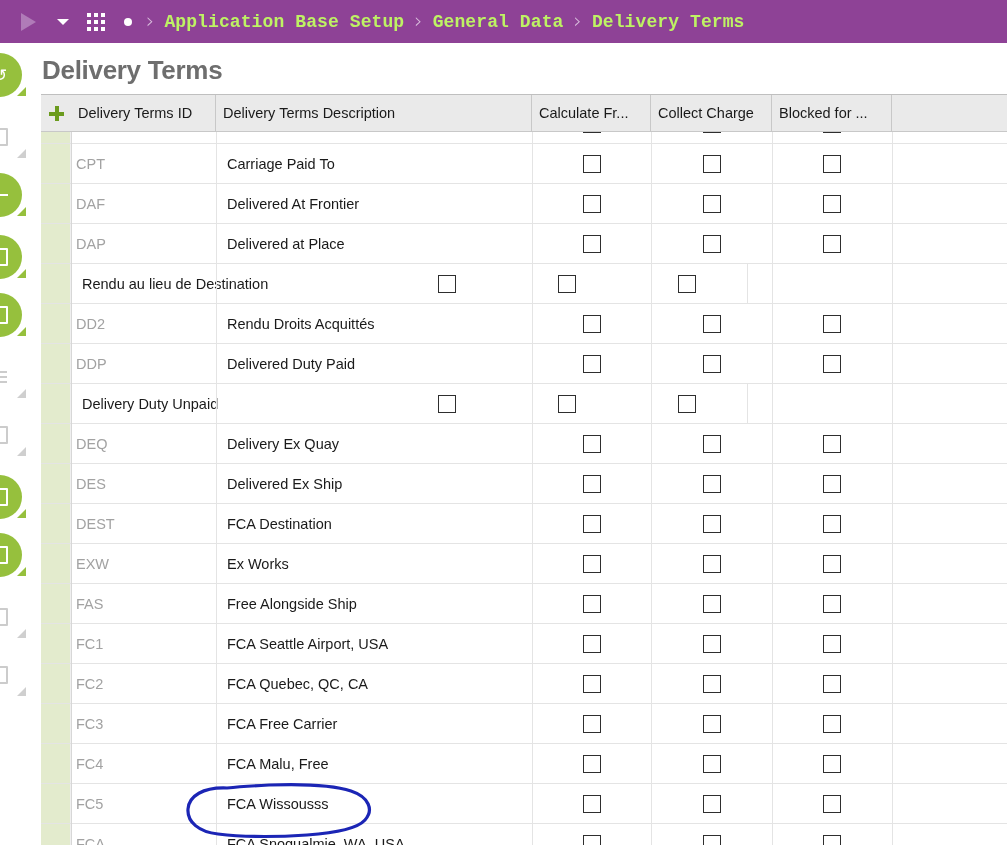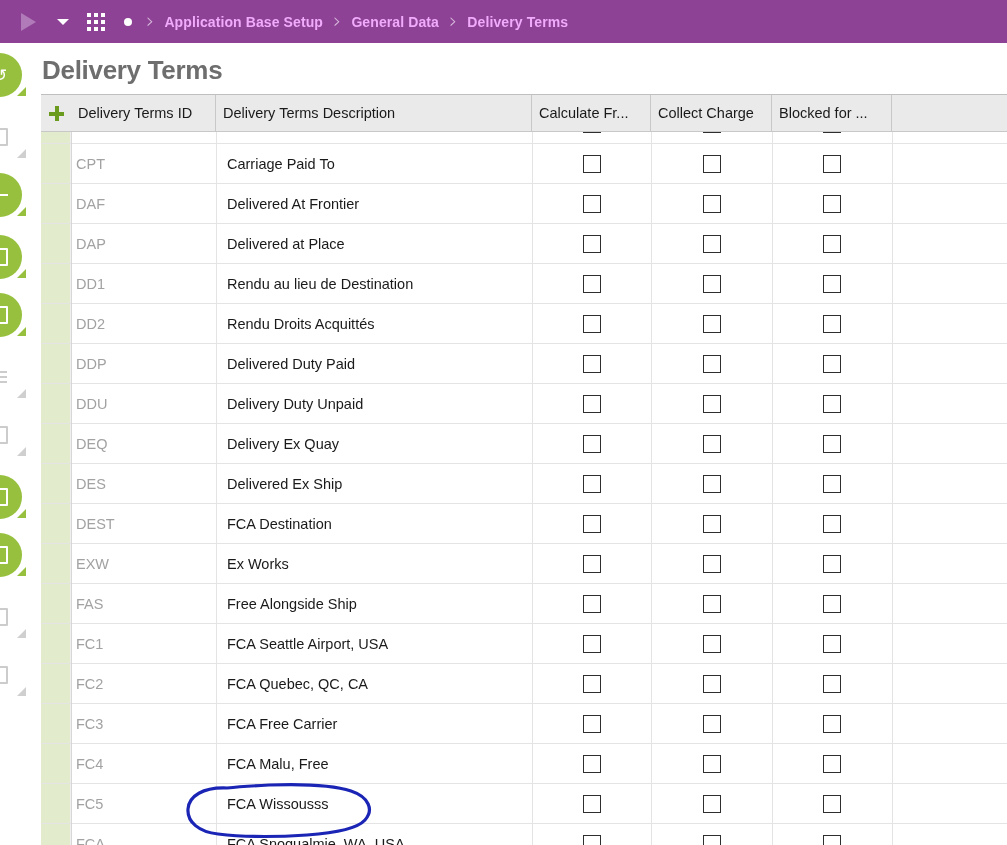--- a/index.html
+++ b/index.html
@@ -53,25 +53,26 @@
 
   .crumb-sep {
     font-size: 21px; line-height: 1;
     color: #D9BEDD;
     font-weight: 300;
     padding: 0 10px;
     font-family: "DejaVu Sans", sans-serif;
   }
   .crumb-sep.first { padding-left: 4px; }
   .crumb {
-    font-size: 14px;
+    font-size: 18px;
     font-weight: bold;
-    color: #f0abfc;
+    color: #bef264;
     letter-spacing: .1px;
     white-space: nowrap;
+    font-family: Liberation Mono, monospace;
   }
 
   
   .leftbar {
     position: absolute; left: 0; top: 43px;
     width: 40px; height: 802px;
     background: #ffffff;
     overflow: hidden;
   }
   .lb-btn {
@@ -399,21 +400,20 @@
             <div class="cell cb c-cc">
               <span class="chk"></span>
             </div>
             <div class="cell cb c-bl">
               <span class="chk"></span>
             </div>
             <div class="cell tail"></div>
           </div>
           <div class="row">
             <div class="cell strip c-strip"></div>
-            <div class="cell id c-id">DD1</div>
             <div class="cell desc c-desc">Rendu au lieu de Destination</div>
             <div class="cell cb c-cf">
               <span class="chk"></span>
             </div>
             <div class="cell cb c-cc">
               <span class="chk"></span>
             </div>
             <div class="cell cb c-bl">
               <span class="chk"></span>
             </div>
@@ -444,21 +444,20 @@
             <div class="cell cb c-cc">
               <span class="chk"></span>
             </div>
             <div class="cell cb c-bl">
               <span class="chk"></span>
             </div>
             <div class="cell tail"></div>
           </div>
           <div class="row">
             <div class="cell strip c-strip"></div>
-            <div class="cell id c-id">DDU</div>
             <div class="cell desc c-desc">Delivery Duty Unpaid</div>
             <div class="cell cb c-cf">
               <span class="chk"></span>
             </div>
             <div class="cell cb c-cc">
               <span class="chk"></span>
             </div>
             <div class="cell cb c-bl">
               <span class="chk"></span>
             </div>

